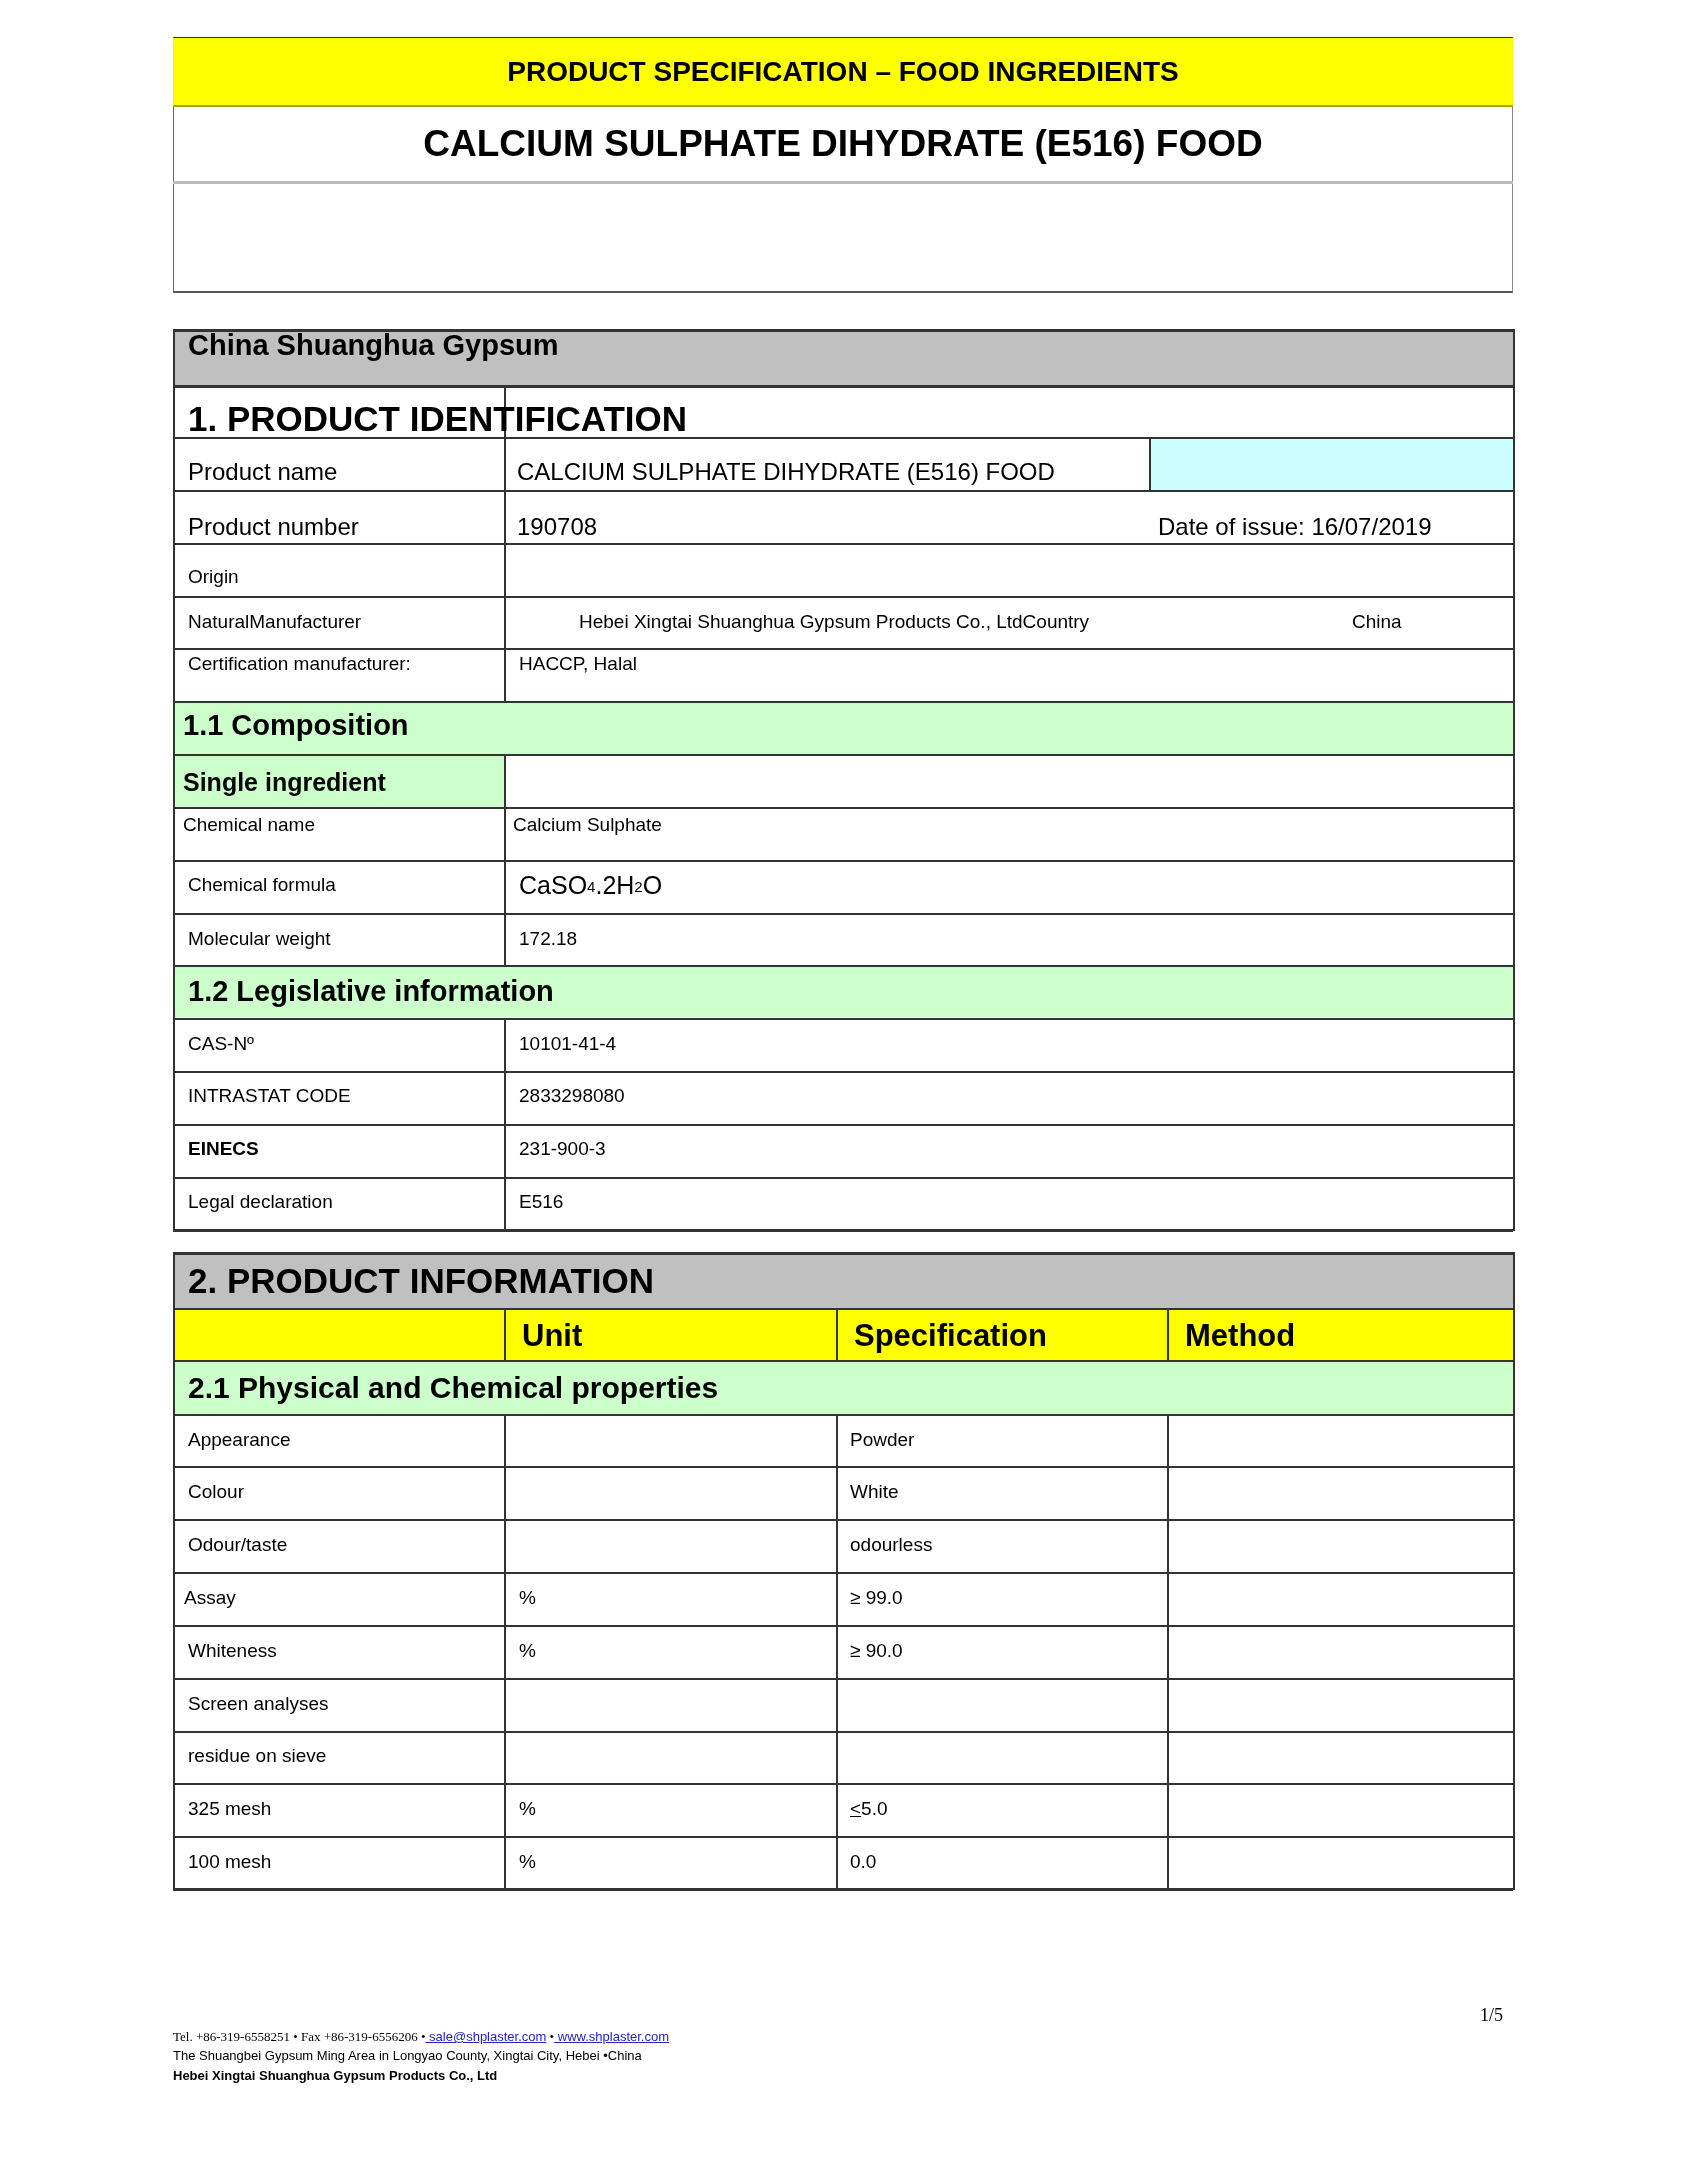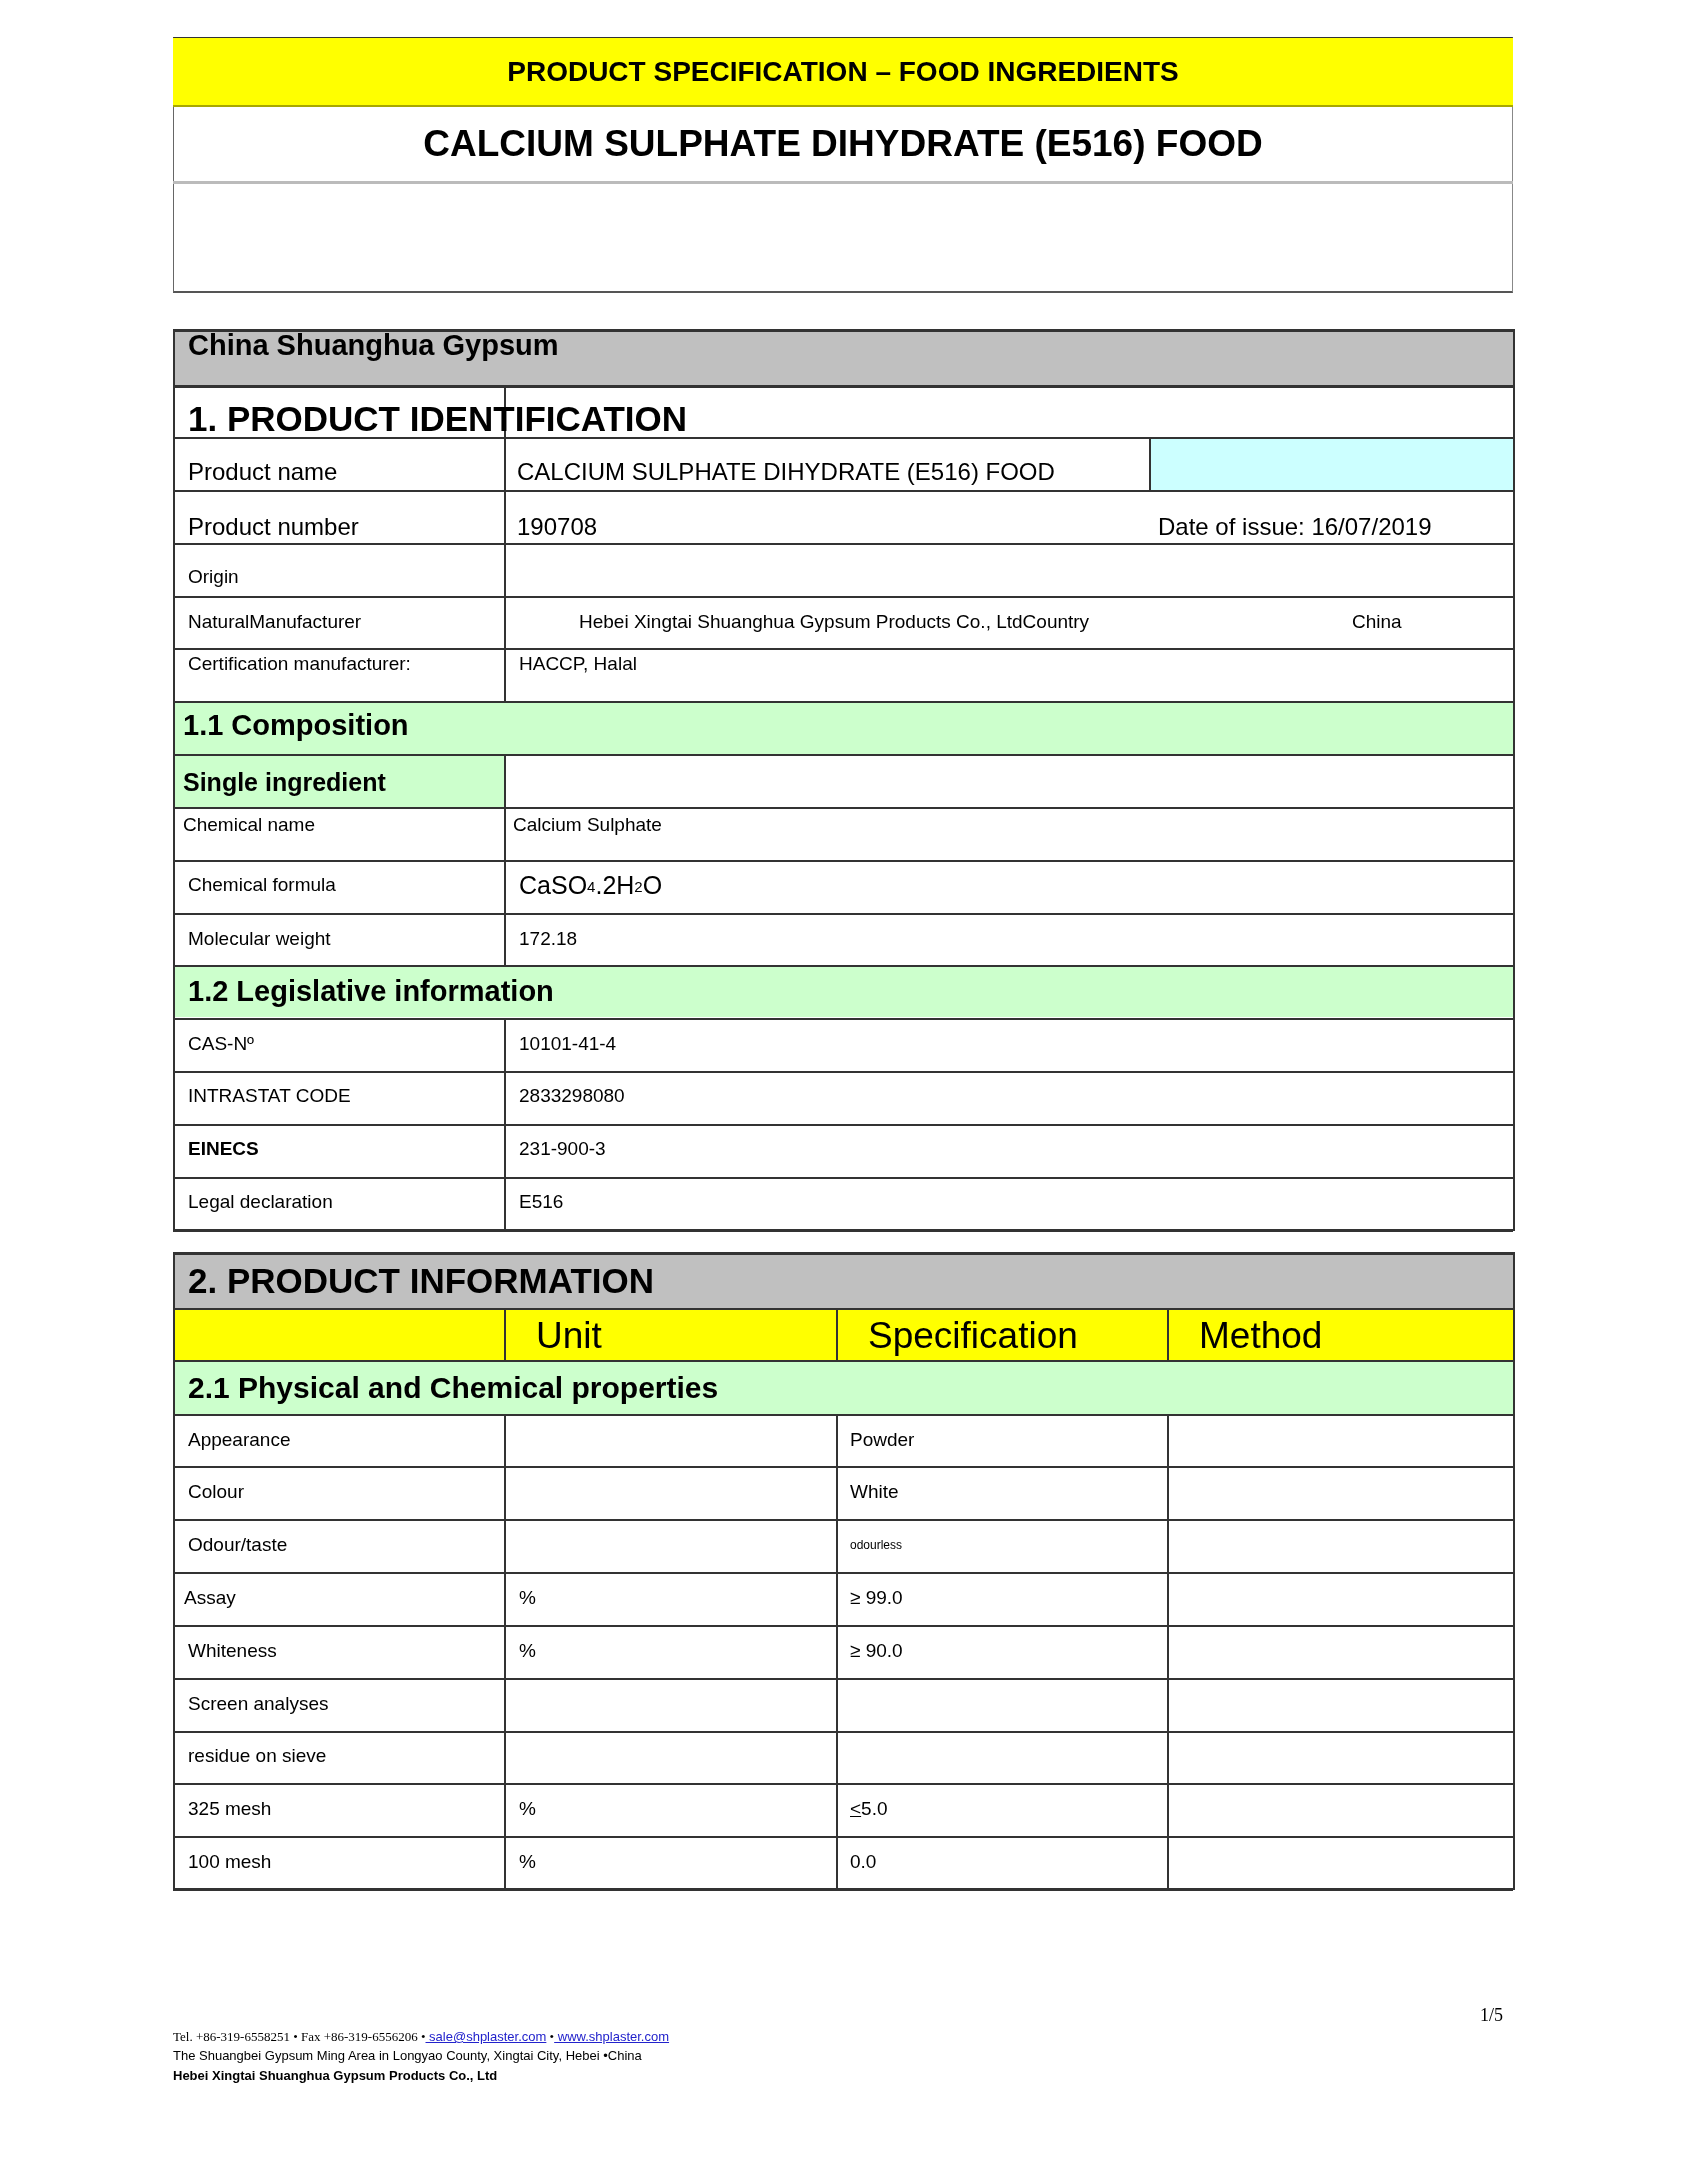--- a/index.html
+++ b/index.html
@@ -14,21 +14,21 @@
   
   .hline { position: absolute; height: 0; border-top: 2px solid #333; }
   .vline { position: absolute; width: 0; border-left: 2px solid #333; }
   .fill { position: absolute; box-sizing: border-box; }
   .lbl { font-size: 19px; padding-left: 15px; }
   .lbl-lg { font-size: 24px; padding-left: 15px; }
   .val { font-size: 19px; padding-left: 15px; }
   .val-lg { font-size: 24px; padding-left: 15px; }
   .sec { font-size: 35px; font-weight: bold; padding-left: 15px; }
   .sub { font-size: 30px; font-weight: bold; padding-left: 15px; }
-  .colh { font-size: 37px; font-weight: normal; padding-left: 32px; }
+  .colh { font-size: 31px; font-weight: bold; padding-left: 18px; }
   .footer { position: absolute; left: 173px; font-size: 13px; white-space: nowrap; }
   .footer a { color: #2222cc; text-decoration: underline; }
   .serif { font-family: Liberation Serif, serif; }
   sub { font-size: 60%; vertical-align: baseline; position: relative; top: 1px; }
   .u { text-decoration: underline; }
 </style>
 </head>
 <body>
 
 <div class="abs" id="hdr"></div>
@@ -163,21 +163,21 @@
       </div>
       <div>
         <div class="cell" style="left: 188px; top: 1474px; height: 36px; font-size: 19px;">Colour</div>
         <div class="cell" style="left: 519px; top: 1474px; height: 36px; font-size: 19px;"></div>
         <div class="cell" style="left: 850px; top: 1474px; height: 36px; font-size: 19px;">White</div>
         <div class="cell" style="left: 1182px; top: 1474px; height: 36px; font-size: 19px;"></div>
       </div>
       <div>
         <div class="cell" style="left: 188px; top: 1527px; height: 36px; font-size: 19px;">Odour/taste</div>
         <div class="cell" style="left: 519px; top: 1527px; height: 36px; font-size: 19px;"></div>
-        <div class="cell" style="left: 850px; top: 1527px; height: 36px; font-size: 12px; text-align: center;">odourless</div>
+        <div class="cell" style="left: 850px; top: 1527px; height: 36px; font-size: 19px; text-align: center;">odourless</div>
         <div class="cell" style="left: 1182px; top: 1527px; height: 36px; font-size: 19px;"></div>
       </div>
       <div>
         <div class="cell" style="left: 184px; top: 1580px; height: 36px; font-size: 19px;">Assay</div>
         <div class="cell" style="left: 519px; top: 1580px; height: 36px; font-size: 19px;">%</div>
         <div class="cell" style="left: 850px; top: 1580px; height: 36px; font-size: 19px;">≥ 99.0</div>
         <div class="cell" style="left: 1182px; top: 1580px; height: 36px; font-size: 19px;"></div>
       </div>
       <div>
         <div class="cell" style="left: 188px; top: 1633px; height: 36px; font-size: 19px;">Whiteness</div>

